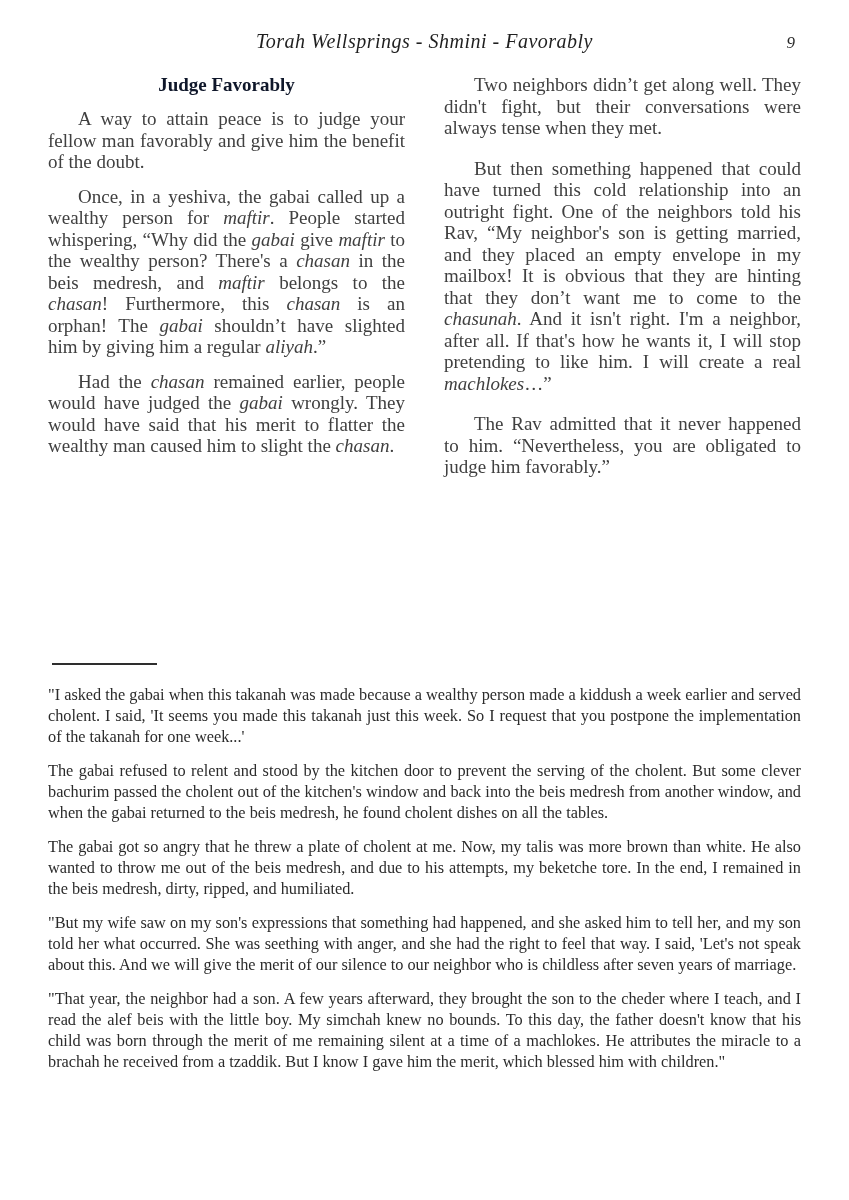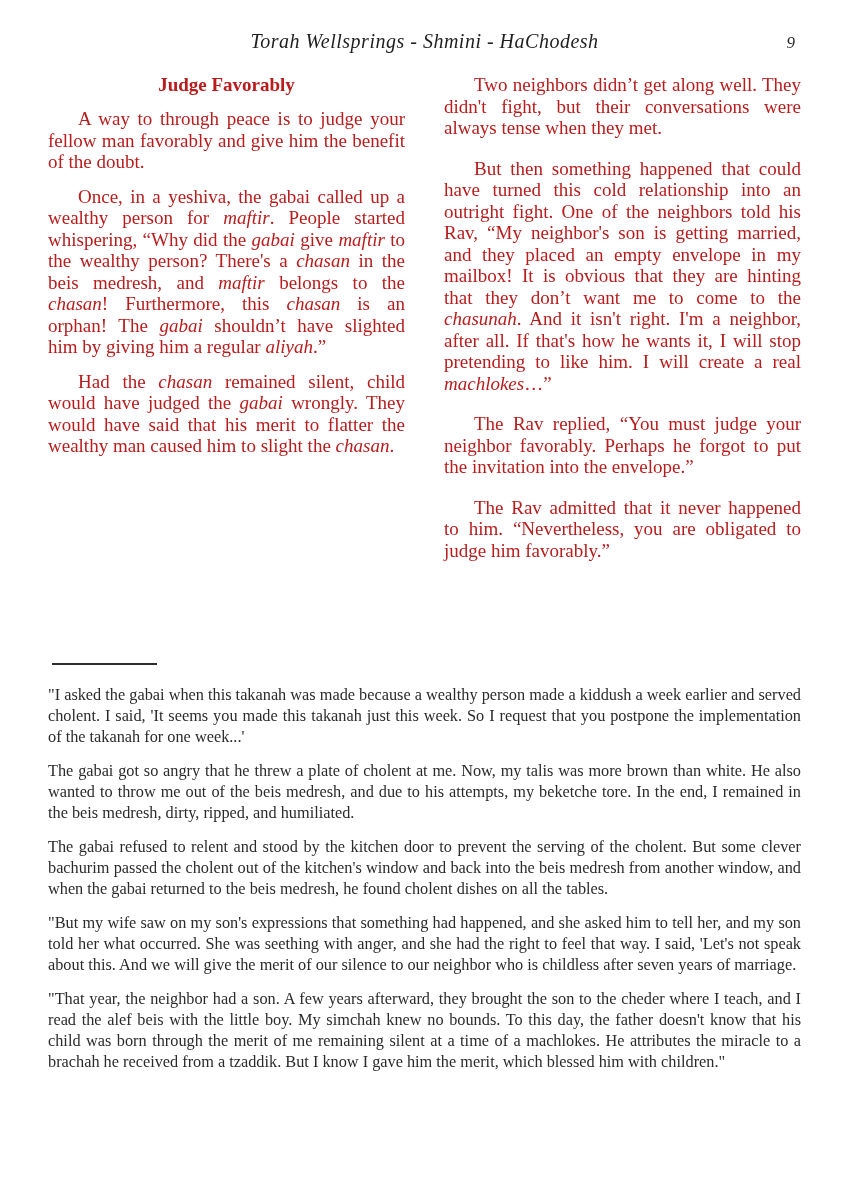--- a/index.html
+++ b/index.html
@@ -30,29 +30,29 @@
     position: absolute; top: 74px; left: 48px; width: 753px;
     display: flex; gap: 39px;
   }
   .col { width: 357px; }
   .col p {
     margin: 0 0 13px 0;
     font-size: 19px;
     line-height: 21.5px;
     text-align: justify;
     text-indent: 30px;
-    color: #b91c1c;
+    color: #404040;
   }
   .col-right p { margin-bottom: 19px; }
   .col-heading {
     margin: 0 0 12px 0;
     font-size: 19px;
     font-weight: bold;
     text-align: center;
-    color: #b91c1c;
+    color: #0f172a;
   }
   .col p i { font-style: italic; }
 
   .footnote-rule {
     position: absolute; top: 663px; left: 52px;
     width: 105px; height: 0;
     border-top: 2px solid #2e2e2e;
   }
 
   .footnotes { position: absolute; top: 684px; left: 48px; width: 753px; }
@@ -64,46 +64,45 @@
     color: #2b2b2b;
   }
   .footnotes p .small { font-size: 13.5px; }
 </style>
 </head>
 <body>
 
 <div class="page">
 
   <header class="header">
-    <div class="header-title">Torah Wellsprings - Shmini - HaChodesh</div>
+    <div class="header-title">Torah Wellsprings - Shmini - Favorably</div>
     <div class="page-number">9</div>
   </header>
 
   <main class="columns">
     <section class="col col-left">
       <h2 class="col-heading">Judge Favorably</h2>
       <div>
-          <p><span>A way to through peace is to judge your fellow man favorably and give him the benefit of the doubt.</span></p>
+          <p><span>A way to attain peace is to judge your fellow man favorably and give him the benefit of the doubt.</span></p>
           <p><span>Once, in a yeshiva, the gabai called up a wealthy person for </span><i>maftir</i><span>. People started whispering, “Why did the </span><i>gabai</i><span> give </span><i>maftir</i><span> to the wealthy person? There's a </span><i>chasan</i><span> in the beis medresh, and </span><i>maftir</i><span> belongs to the </span><i>chasan</i><span>! Furthermore, this </span><i>chasan</i><span> is an orphan! The </span><i>gabai</i><span> shouldn’t have slighted him by giving him a regular </span><i>aliyah</i><span>.”</span></p>
-          <p><span>Had the </span><i>chasan</i><span> remained silent, child would have judged the </span><i>gabai</i><span> wrongly. They would have said that his merit to flatter the wealthy man caused him to slight the </span><i>chasan</i><span>.</span></p>
+          <p><span>Had the </span><i>chasan</i><span> remained earlier, people would have judged the </span><i>gabai</i><span> wrongly. They would have said that his merit to flatter the wealthy man caused him to slight the </span><i>chasan</i><span>.</span></p>
         </div>
     </section>
     <section class="col col-right">
       <div>
           <p><span>Two neighbors didn’t get along well. They didn't fight, but their conversations were always tense when they met.</span></p>
           <p><span>But then something happened that could have turned this cold relationship into an outright fight. One of the neighbors told his Rav, “My neighbor's son is getting married, and they placed an empty envelope in my mailbox! It is obvious that they are hinting that they don’t want me to come to the </span><i>chasunah</i><span>. And it isn't right. I'm a neighbor, after all. If that's how he wants it, I will stop pretending to like him. I will create a real </span><i>machlokes</i><span>…”</span></p>
-          <p><span>The Rav replied, “You must judge your neighbor favorably. Perhaps he forgot to put the invitation into the envelope.”</span></p>
           <p><span>The Rav admitted that it never happened to him. “Nevertheless, you are obligated to judge him favorably.”</span></p>
         </div>
     </section>
   </main>
 
   <div class="footnote-rule"></div>
 
   <footer class="footnotes">
       <p><span>"I asked the gabai when this takanah was made because a wealthy person made a kiddush a week earlier and served cholent. I said, 'It seems you made this takanah just this week. So I request that you postpone the implementation of the takanah for one week...'</span></p>
+      <p><span>The gabai refused to relent and stood by the kitchen door to prevent the serving of the cholent. But some clever bachurim passed the cholent out of the kitchen's window and back into the beis medresh from another window, and when the gabai returned to the beis medresh, he found cholent dishes on all the tables.</span></p>
       <p><span>The gabai got so angry that he threw a plate of cholent at me. Now, my talis was more brown than white. He also wanted to throw me out of the beis medresh, and due to his attempts, my beketche tore. In the end, I remained in the beis medresh, dirty, ripped, and humiliated.</span></p>
-      <p><span>The gabai refused to relent and stood by the kitchen door to prevent the serving of the cholent. But some clever bachurim passed the cholent out of the kitchen's window and back into the beis medresh from another window, and when the gabai returned to the beis medresh, he found cholent dishes on all the tables.</span></p>
       <p><span>"But my wife saw on my son's expressions that something had happened, and she asked him to tell her, and my son told her what occurred. She was seething with anger, and she had the right to feel that way. I said, 'Let's not speak about this. And we will give the merit of our silence to our neighbor who is childless after seven years of marriage.</span></p>
       <p><span>"That year, the neighbor had a son. A few years afterward, they brought the son to the cheder where I teach, and I read the alef beis with the little boy. My simchah knew no bounds. To this day, the father doesn't know that his child was born through the merit of me remaining silent at a time of a machlokes. He attributes the miracle to a brachah he received from a tzaddik. But I know I gave him the merit, which blessed him with children."</span></p>
     </footer>
 
 </div>
 
 </body></html>

